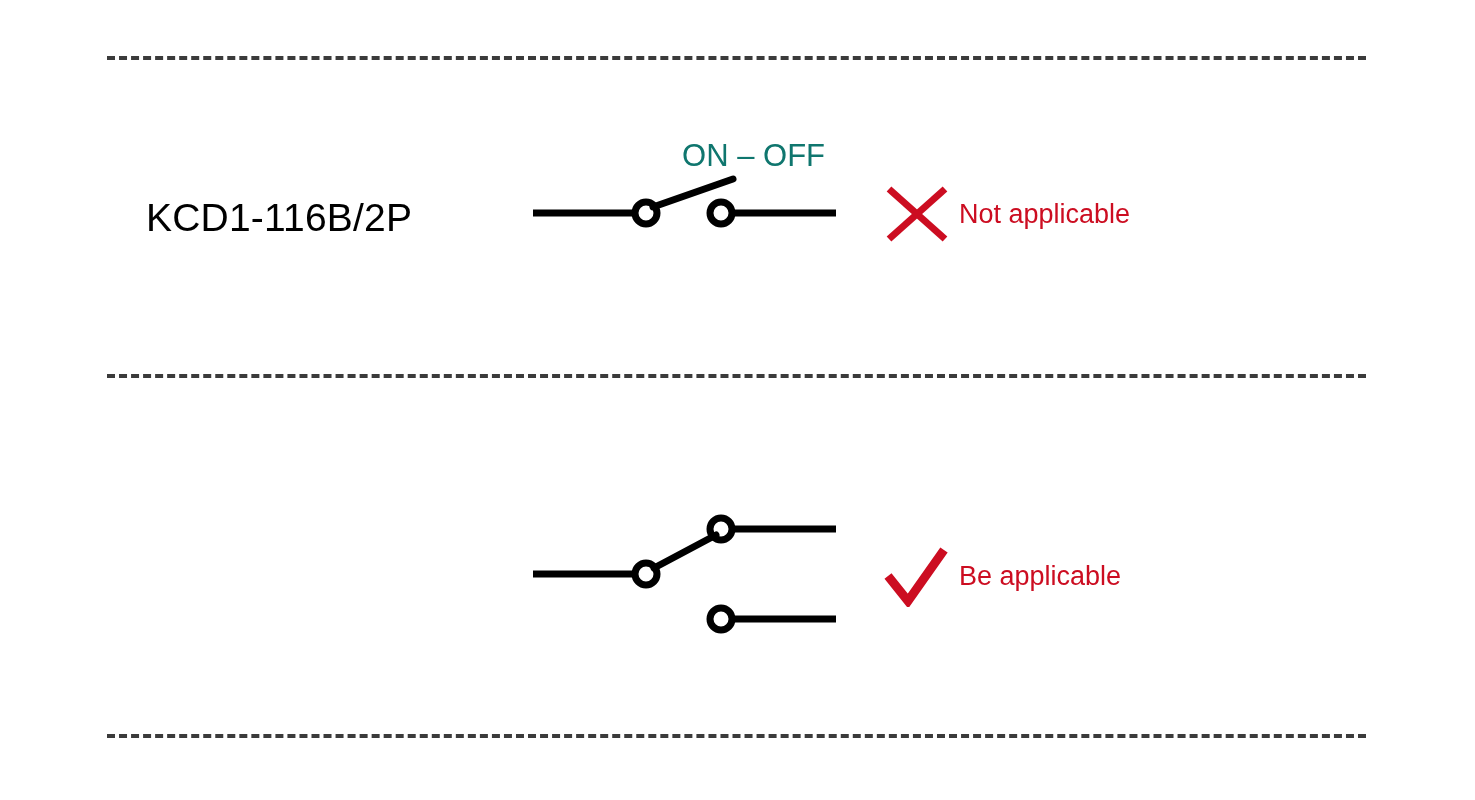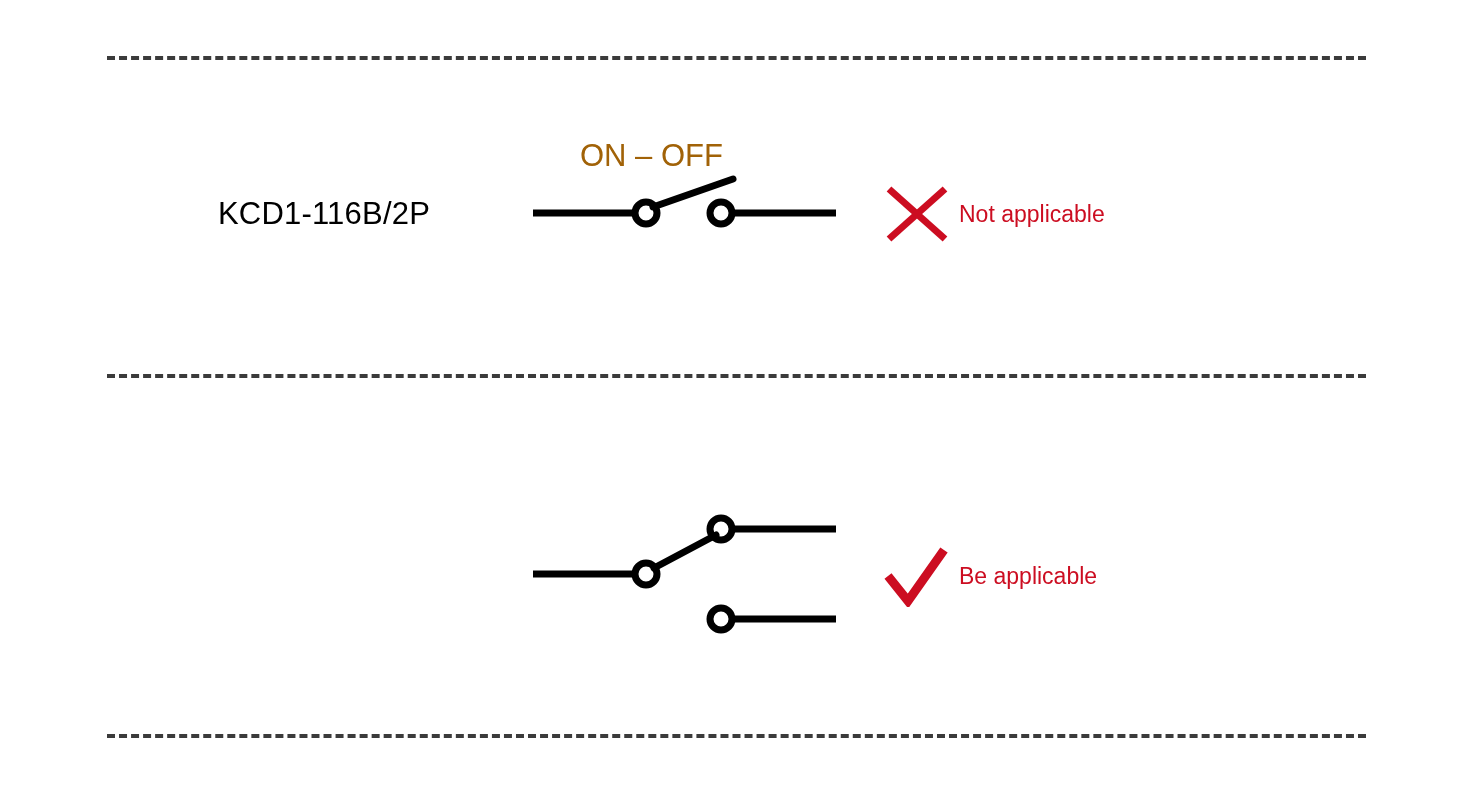--- a/index.html
+++ b/index.html
@@ -32,45 +32,45 @@
   .row {
     position: absolute;
     left: 0;
     width: 1475px;
   }
   #row-2p { top: 120px; height: 180px; }
   #row-3p { top: 435px; height: 230px; }
 
   .part-label {
     position: absolute;
-    font-size: 31px;
+    font-size: 39px;
     color: #000000;
     letter-spacing: 0.2px;
     white-space: nowrap;
-    text-align: center;
+    text-align: left;
   }
   .mode-label {
     position: absolute;
     font-size: 31px;
-    color: #a16207;
+    color: #0f766e;
     white-space: nowrap;
-    text-align: left;
+    text-align: right;
   }
   .symbol {
     position: absolute;
     left: 520px;
   }
   .verdict {
     position: absolute;
     display: flex;
     align-items: center;
     gap: 9px;
   }
   .verdict-text {
-    font-size: 23px;
+    font-size: 27px;
     white-space: nowrap;
     line-height: 1;
   }
   .verdict-mark {
     display: block;
   }
 
   
   #label-2p  { left: 146px; top: 196px; width: 356px; }
   #mode-2p   { left: 580px; top: 138px; width: 245px; }

